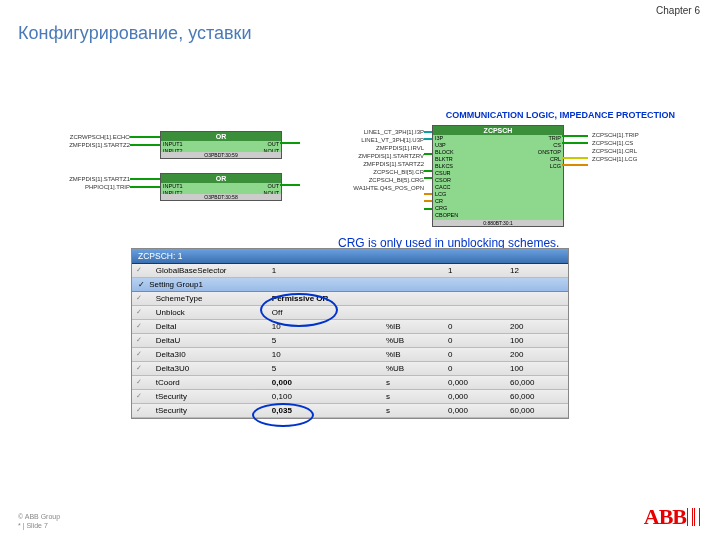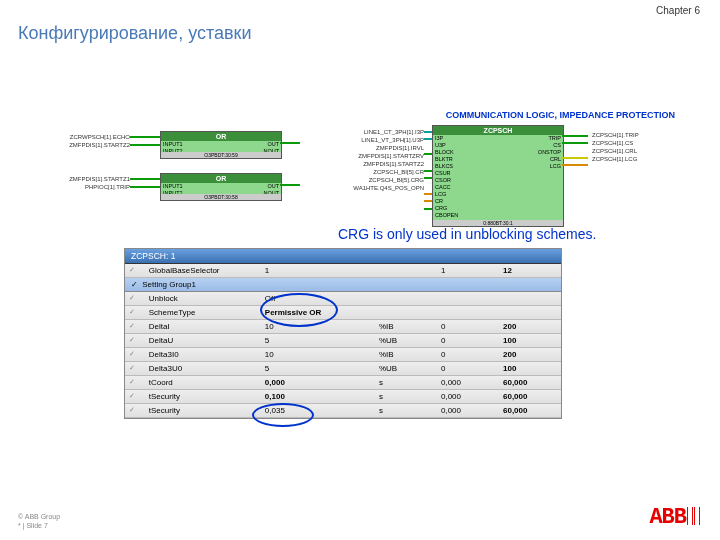--- a/index.html
+++ b/index.html
@@ -11,37 +11,37 @@
   .blk { position:absolute; border:1px solid #555; font-size:6px; }
   .or1 { left:138px; top:6px; width:120px; height:26px; background:#8dd88d; }
   .or2 { left:138px; top:48px; width:120px; height:26px; background:#8dd88d; }
   .main { left:410px; top:0px; width:130px; height:100px; background:#8dd88d; }
   .hdr { background:#3b8f3b; color:#fff; font-size:7px; font-weight:bold; text-align:center; padding:1px 0; }
   .port { font-size:5.5px; color:#000; line-height:7px; padding:0 2px; }
   .foot { position:absolute; bottom:0; left:0; right:0; background:#ccc; font-size:5px; text-align:center; }
   .terms { position:absolute; font-size:6px; color:#333; line-height:8px; }
   .wire { position:absolute; height:2px; }
   .g { background:#0a9a0a; } .c { background:#0aa0a0; } .o { background:#d88a00; } .y { background:#c9c900; }
-  .note { position:absolute; left:338px; top:226px; font-size:14px; color:#0033cc; }
-  .table { position:absolute; left:124px; top:248px; width:436px; border:1px solid #888; font-size:8px; background:linear-gradient(#e8e8e8,#d8d8d8); }
+  .note { position:absolute; left:338px; top:236px; font-size:12px; color:#0033cc; }
+  .table { position:absolute; left:131px; top:248px; width:436px; border:1px solid #888; font-size:8px; background:linear-gradient(#e8e8e8,#d8d8d8); }
   .thdr { background:linear-gradient(#6aa0e0,#3a70b0); color:#fff; padding:2px 6px; font-size:8.5px; border-bottom:1px solid #333; }
   .sect { background:linear-gradient(#b8d0f0,#9abce8); padding:2px 6px; font-size:8px; border-bottom:1px solid #888; }
   .row { display:flex; border-bottom:1px solid #bbb; background:linear-gradient(#eee,#e0e0e0); }
   .row>div { padding:2px 4px; }
   .tick { width:12px; color:#888; font-size:7px; }
   .pname { width:110px; }
   .pval { width:108px; font-weight:bold; }
   .punit { width:55px; }
   .pmin { width:55px; }
-  .pmax { width:55px;font-weight:bold; }
+  .pmax { width:55px; }
   .circle { position:absolute; border:2px solid #0033cc; border-radius:50%; pointer-events:none; }
   .c1 { left:260px; top:293px; width:74px; height:30px; }
   .c2 { left:252px; top:403px; width:58px; height:20px; }
   .footer { position:absolute; bottom:10px; left:18px; font-size:7px; color:#888; line-height:1.3; }
-  .logo { position:absolute; bottom:10px; right:20px; font-family: Liberation Mono, monospace; font-weight:900; font-size:22px; color:#e60000; letter-spacing:-1px; }
+  .logo { position:absolute; bottom:10px; right:20px; font-family: Liberation Serif, serif; font-weight:900; font-size:22px; color:#e60000; letter-spacing:-1px; }
   .logo .bars { display:inline-block; width:4px; height:18px; border-left:1px solid #e60000; border-right:1px solid #e60000; margin-left:1px; vertical-align:-2px; }
 </style>
 </head>
 <body>
 
 <div class="chapter">Chapter 6</div>
 
 <div class="title">
   <span class="subtitle">Конфигурирование, уставки</span>
 </div>
@@ -171,36 +171,36 @@
     <div class="pname">GlobalBaseSelector</div>
     <div class="pval" style="font-weight:normal">1</div>
     <div class="punit"></div>
     <div class="pmin">1</div>
     <div class="pmax">12</div>
   </div>
   <div class="sect">✓&nbsp;&nbsp;<span>Setting Group1</span></div>
   <div id="rows">
       <div class="row">
         <div class="tick">✓</div>
+        <div class="pname">SchemeType</div>
+        <div class="pval" style="">Permissive OR</div>
+        <div class="punit"></div>
+        <div class="pmin"></div>
+        <div class="pmax"></div>
+      </div>
+      <div class="row">
+        <div class="tick">✓</div>
         <div class="pname">Unblock</div>
         <div class="pval" style="font-weight:normal;">Off</div>
         <div class="punit"></div>
         <div class="pmin"></div>
         <div class="pmax"></div>
       </div>
       <div class="row">
         <div class="tick">✓</div>
-        <div class="pname">SchemeType</div>
-        <div class="pval" style="">Permissive OR</div>
-        <div class="punit"></div>
-        <div class="pmin"></div>
-        <div class="pmax"></div>
-      </div>
-      <div class="row">
-        <div class="tick">✓</div>
         <div class="pname">DeltaI</div>
         <div class="pval" style="font-weight:normal;">10</div>
         <div class="punit">%IB</div>
         <div class="pmin">0</div>
         <div class="pmax">200</div>
       </div>
       <div class="row">
         <div class="tick">✓</div>
         <div class="pname">DeltaU</div>
         <div class="pval" style="font-weight:normal;">5</div>
@@ -228,29 +228,29 @@
         <div class="tick">✓</div>
         <div class="pname">tCoord</div>
         <div class="pval" style="">0,000</div>
         <div class="punit">s</div>
         <div class="pmin">0,000</div>
         <div class="pmax">60,000</div>
       </div>
       <div class="row">
         <div class="tick">✓</div>
         <div class="pname">tSecurity</div>
-        <div class="pval" style="font-weight:bold;">0,100</div>
+        <div class="pval" style="font-weight:normal;">0,100</div>
         <div class="punit">s</div>
         <div class="pmin">0,000</div>
         <div class="pmax">60,000</div>
       </div>
       <div class="row">
         <div class="tick">✓</div>
         <div class="pname">tSecurity</div>
-        <div class="pval" style="font-weight:normal;">0,035</div>
+        <div class="pval" style="font-weight:bold;">0,035</div>
         <div class="punit">s</div>
         <div class="pmin">0,000</div>
         <div class="pmax">60,000</div>
       </div>
     </div>
 </div>
 
 <div class="circle c1"></div>
 <div class="circle c2"></div>
 

